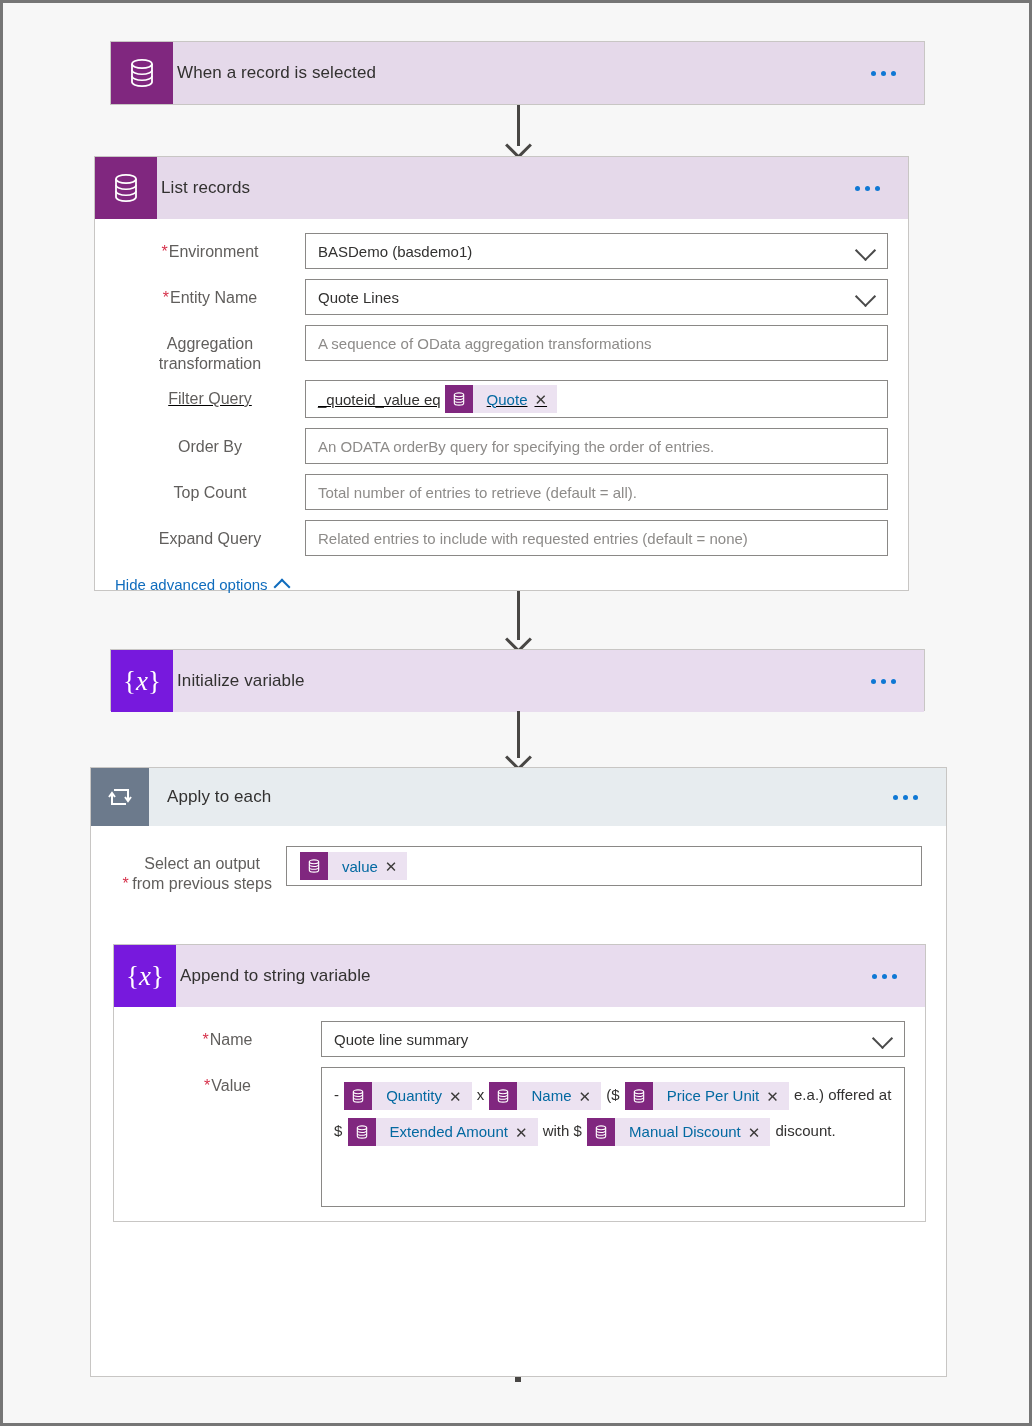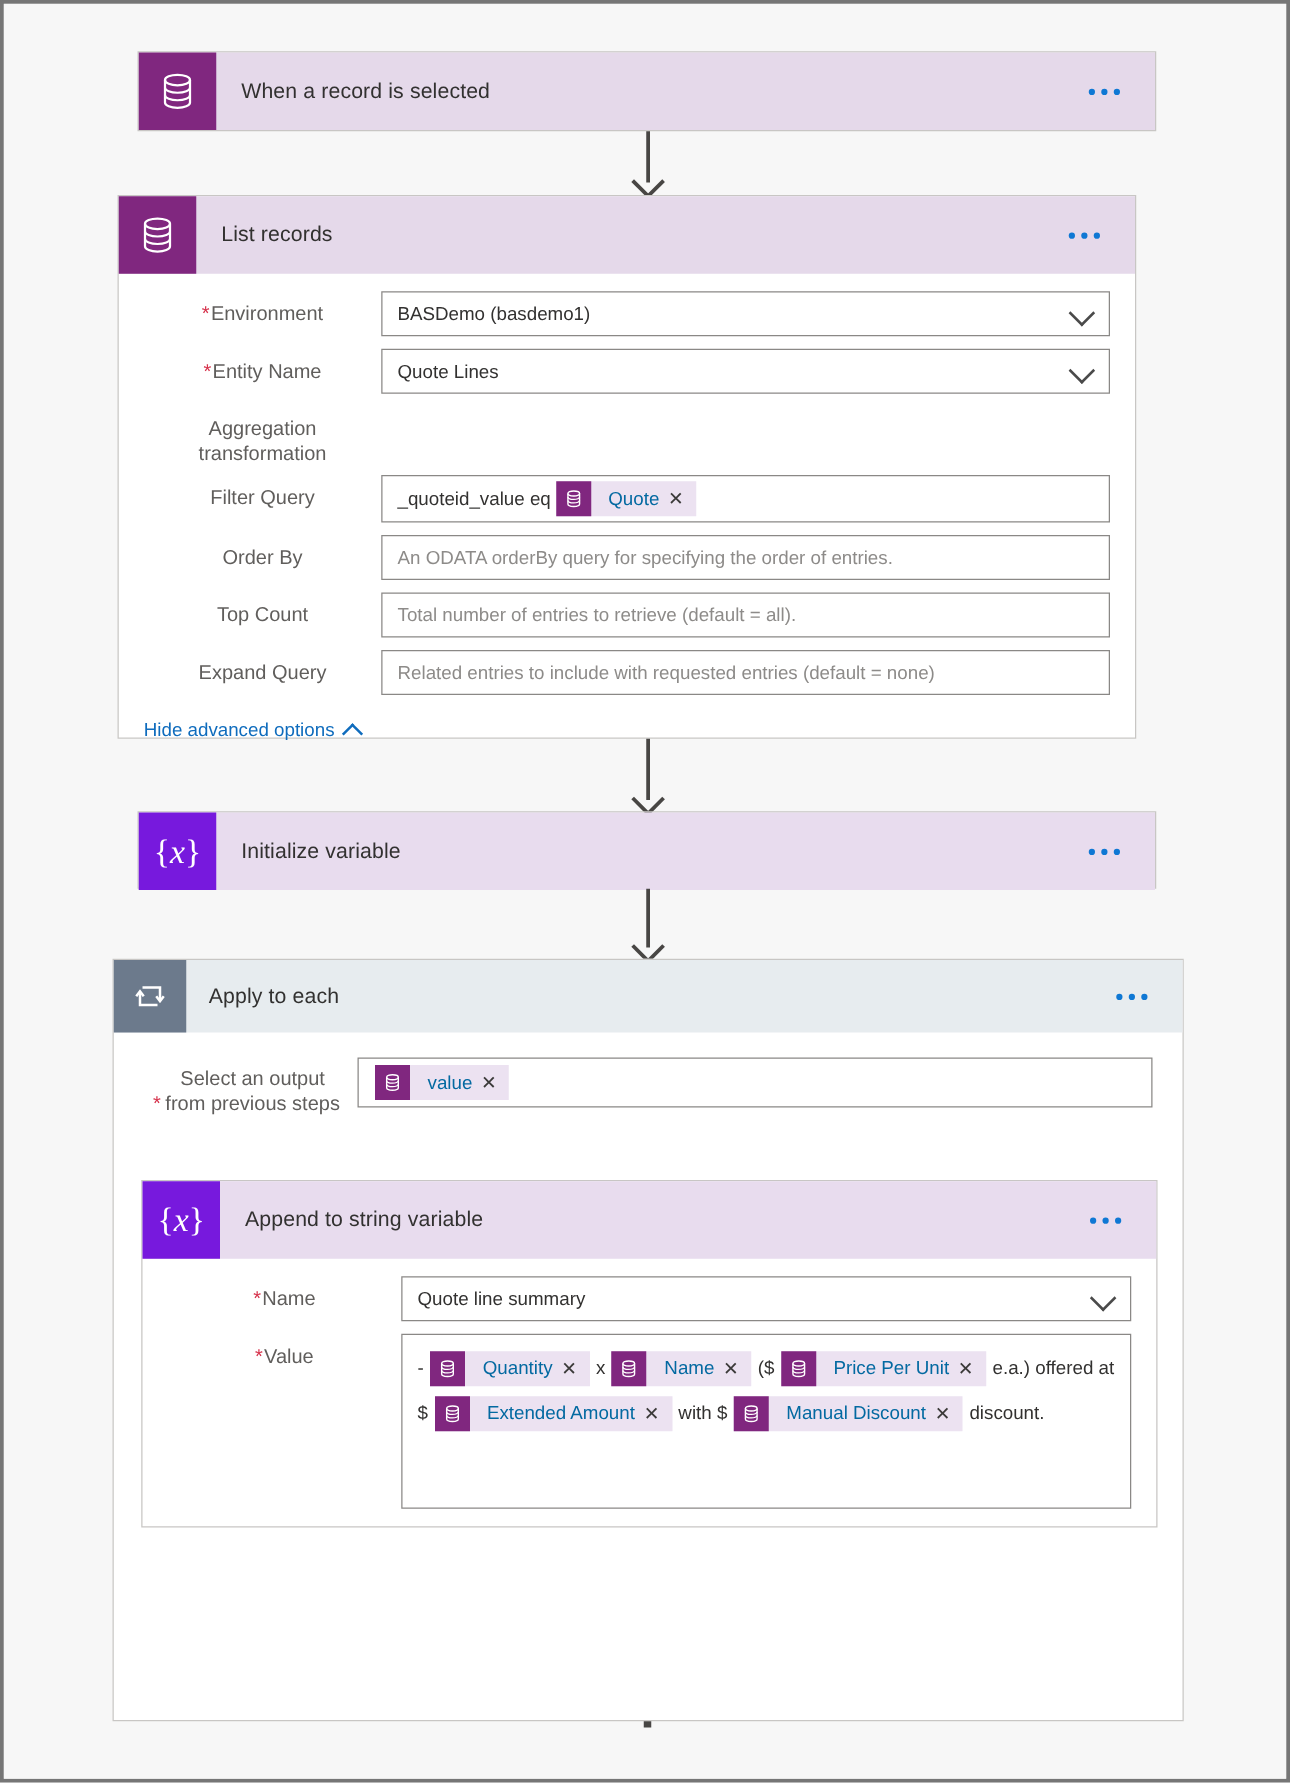--- a/index.html
+++ b/index.html
@@ -55,21 +55,21 @@
     justify-content: center;
   }
   .icon-tile.cds  { background: #80277f; }
   .icon-tile.var  { background: #7719dd; }
   .icon-tile.loop { background: #6c7a8c; }
 
   .card-title {
     flex: 1 1 auto;
     display: flex;
     align-items: center;
-    padding-left: 20px;
+    padding-left: 4px;
     font-size: 17px;
     color: #323130;
     letter-spacing: .1px;
   }
   .ellipsis-btn {
     flex: 0 0 auto;
     display: flex;
     align-items: center;
     gap: 5px;
     padding: 0 28px 0 10px;
@@ -289,24 +289,27 @@
           <span>Quote Lines</span>
           <span class="chev"></span>
         </div>
       </div>
 
       
       <div class="row">
         <div class="row-label" style="flex:0 0 190px;">
           <span style="display:inline-block; max-width:130px;">Aggregation transformation</span>
         </div>
-      </div>
-
-      
-      <div class="row" style="margin-top:-4px;">
+        <div class="field placeholder">
+          <span>A sequence of OData aggregation transformations</span>
+        </div>
+      </div>
+
+      
+      <div class="row" style="margin-top:-4px;text-decoration:underline;">
         <div class="row-label">
           <span>Filter Query</span>
         </div>
         <div class="field" style="min-height:38px;">
           <span>_quoteid_value eq</span>
           <span class="token" style="margin-left:4px;">
             <span class="tok-ico">
               <svg width="14" height="16" viewBox="0 0 30 32" aria-hidden="true">
                 <ellipse cx="15" cy="7" rx="10" ry="4.2" fill="none" stroke="#ffffff" stroke-width="2.4"></ellipse>
                 <path d="M5 7 v18 a10 4.2 0 0 0 20 0 V7" fill="none" stroke="#ffffff" stroke-width="2.4"></path>

